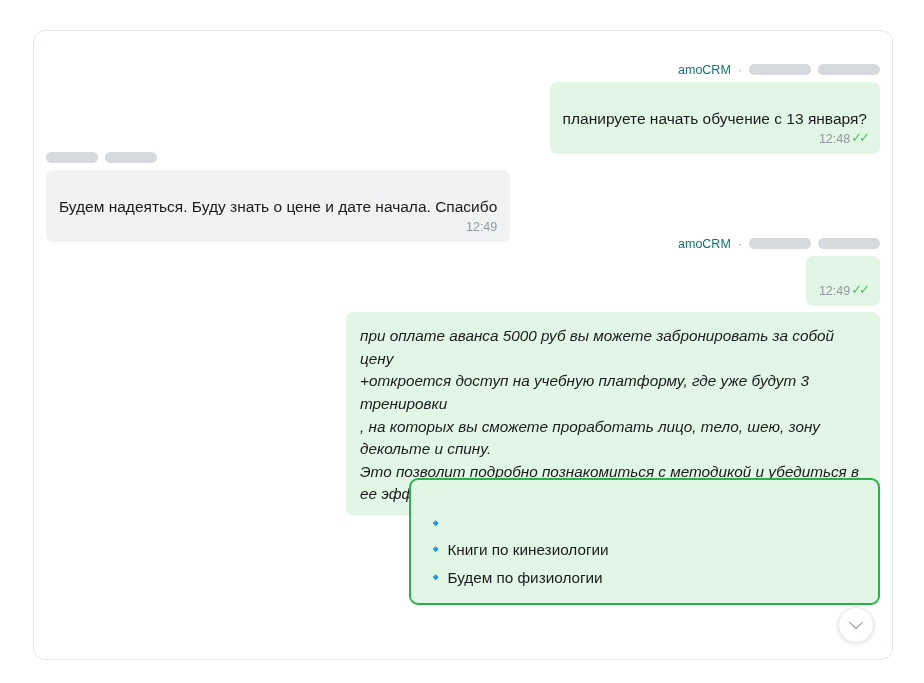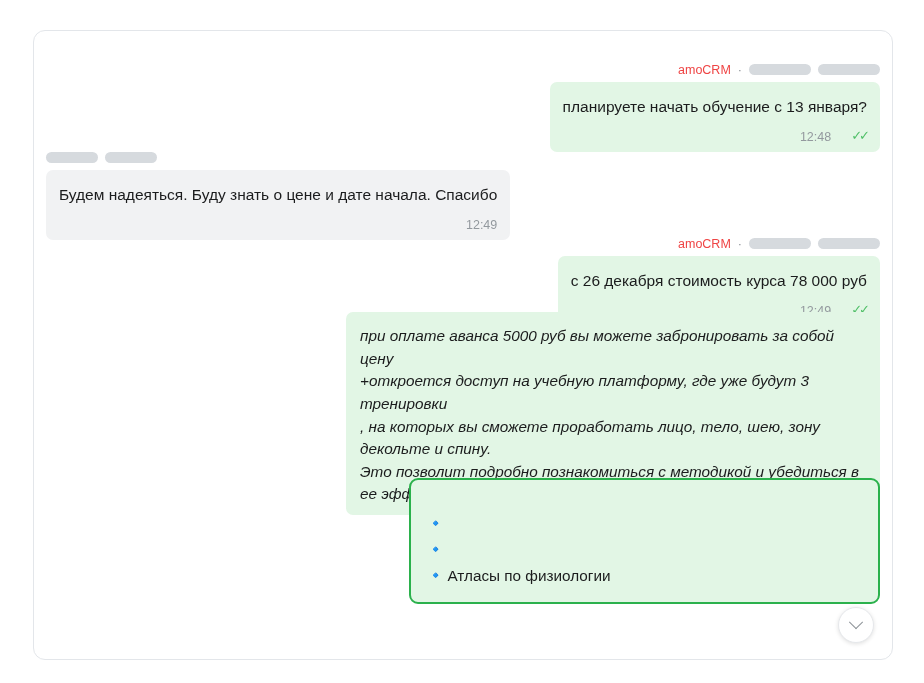--- a/index.html
+++ b/index.html
@@ -48,51 +48,51 @@
   
   .sender {
     display: flex;
     align-items: center;
     gap: 7px;
     font-size: 12.5px;
     color: #8b9096;
     margin-bottom: 6px;
     height: 13px;
   }
-  .sender .name { color: #ef4444; font-size: 12.5px; }
+  .sender .name { color: #0f766e; font-size: 12.5px; }
   .sender .dot { color: #8b9096; font-size: 12.5px; }
   .redact {
     display: inline-block;
     height: 11px;
     border-radius: 5.5px;
     background: #d6dade;
   }
   .redact.w1 { width: 62px; }
   .redact.w2 { width: 62px; }
   .redact.left1 { width: 52px; }
   .redact.left2 { width: 52px; }
 
   .bubble {
     position: relative;
     border-radius: 7px;
-    padding: 14px 13px 7px 13px;
+    padding: 26px 13px 7px 13px;
     font-size: 15.5px;
     line-height: 1.42;
     color: #1b1c1d;
     box-sizing: border-box;
   }
   .bubble.out { background: #e2f6e5; }
   .bubble.in  { background: #f1f2f3; }
 
   .meta {
     display: flex;
     justify-content: flex-end;
     align-items: center;
-    gap: 20px;
-    margin-top: 12px;
+    gap: 1px;
+    margin-top: 2px;
     font-size: 12.5px;
     color: #93999e;
     height: 15px;
   }
   .ticks {
     color: #4fbf67;
     font-size: 13px;
     letter-spacing: -3px;
     display: inline-block;
     transform: translateY(-1px);
@@ -190,21 +190,20 @@
       </div>
 
       <div class="row out" style="top:206px; width:520px;">
         <div class="sender">
           <span class="name">amoCRM</span>
           <span class="dot">·</span>
           <span class="redact w1"></span>
           <span class="redact w2"></span>
         </div>
         <div class="bubble out">
-          <div class="text">с 26 декабря стоимость курса 78 000 руб</div>
           <div class="meta">
             <span>12:49</span>
             <span class="ticks">✓✓</span>
           </div>
         </div>
       </div>
 
       <div class="row out" style="top:281px; width:560px;">
         <div class="bubble out wide">
           <span class="text">при оплате аванса 5000 руб вы можете забронировать за собой цену
@@ -215,24 +214,25 @@
       </div>
 
       <div class="row out" style="top:447px; width:500px;">
         <div class="bubble out boxed">
           <div style="height:14px"></div>
           <div class="list-line">
             <span class="diamond">🔹</span>
           </div>
           <div class="list-line">
             <span class="diamond">🔹</span>
+            <span>Книги по кинезиологии</span>
           </div>
           <div class="list-line">
             <span class="diamond">🔹</span>
-            <span>Атласы по физиологии</span>
+            <span>Будем по физиологии</span>
           </div>
         </div>
       </div>
 
       <div class="scroll-down" title="">
         <span class="chev"></span>
       </div>
 
     </div>
   </div>

